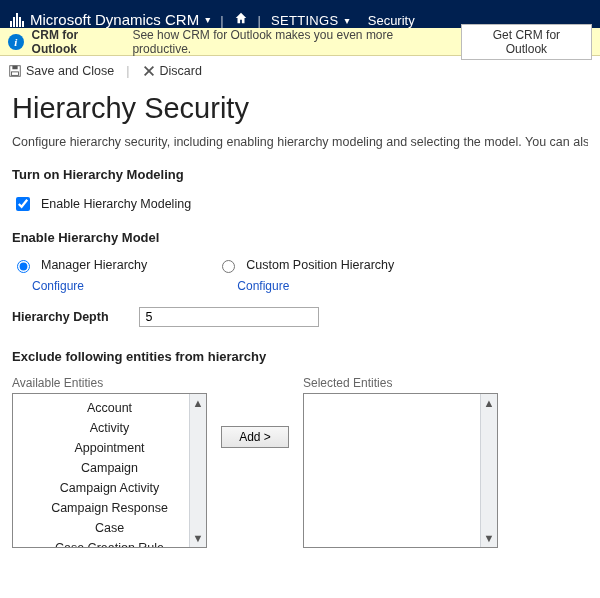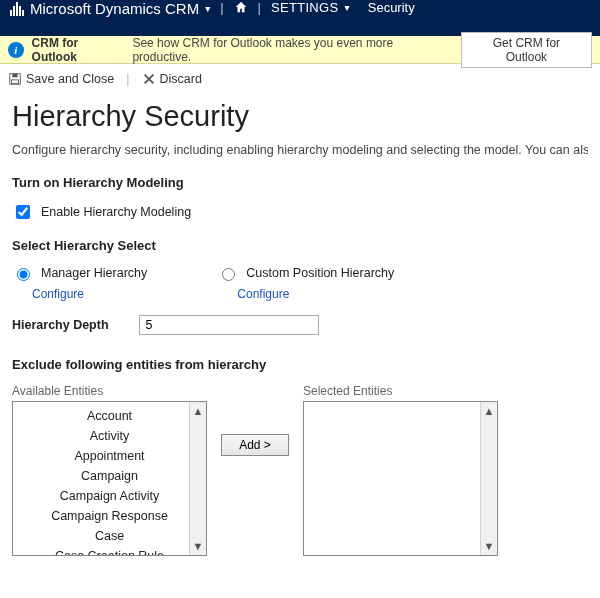--- a/index.html
+++ b/index.html
@@ -1,17 +1,17 @@
 <!DOCTYPE html>
 <html><head>
 <meta charset="utf-8">
 <style>
   * { box-sizing: border-box; }
   html, body { margin:0; padding:0; font-family:"Segoe UI", Arial, sans-serif; font-size:13px; color:#222; background:#fff; width:600px; }
-  .topbar { background:#002050; color:#fff; height:36px; display:flex; align-items:flex-start; padding:0 10px; font-size:13px; }
+  .topbar { background:#002050; color:#fff; height:28px; display:flex; align-items:flex-end; padding:0 10px; font-size:13px; }
   .topbar .brand { display:flex; align-items:center; font-size:15px; }
   .topbar .brand .caret { margin-left:6px; font-size:10px;}
   .topbar .sep { margin:0 10px; opacity:.7; }
   .topbar .home { font-size:14px; }
   .topbar .nav1 { text-transform:uppercase; letter-spacing:.3px; display:flex; align-items:center; }
   .topbar .nav1 .caret { margin-left:6px; font-size:10px;}
   .topbar .nav2 { margin-left:18px; }
   .infobar { background:#fffec7; border-bottom:1px solid #d9d39a; height:28px; display:flex; align-items:center; padding:0 8px; font-size:12px; color:#333; }
   .infobar .info-icon { width:16px; height:16px; border-radius:50%; background:#0078d4; color:#fff; display:flex; align-items:center; justify-content:center; font-size:11px; font-weight:bold; margin-right:8px; font-style:italic; font-family:Georgia, serif;}
   .infobar .bold { font-weight:600; margin-right:8px; }
@@ -112,21 +112,21 @@
 <div class="page">
   <h1 class="title">Hierarchy Security</h1>
   <div class="desc">Configure hierarchy security, including enabling hierarchy modeling and selecting the model. You can also specify how deep</div>
 
   <div class="sect-head">Turn on Hierarchy Modeling</div>
   <label class="checkbox-row">
     <input type="checkbox" checked="" style="">
     <span>Enable Hierarchy Modeling</span>
   </label>
 
-  <div class="sect-head">Select Hierarchy Select</div>
+  <div class="sect-head">Enable Hierarchy Model</div>
   <div class="models">
     <div class="model">
       <label class="radio-row">
         <input type="radio" name="hm" checked="" style="">
         <span>Manager Hierarchy</span>
       </label>
       <div class="configure">Configure</div>
     </div>
     <div class="model">
       <label class="radio-row">

